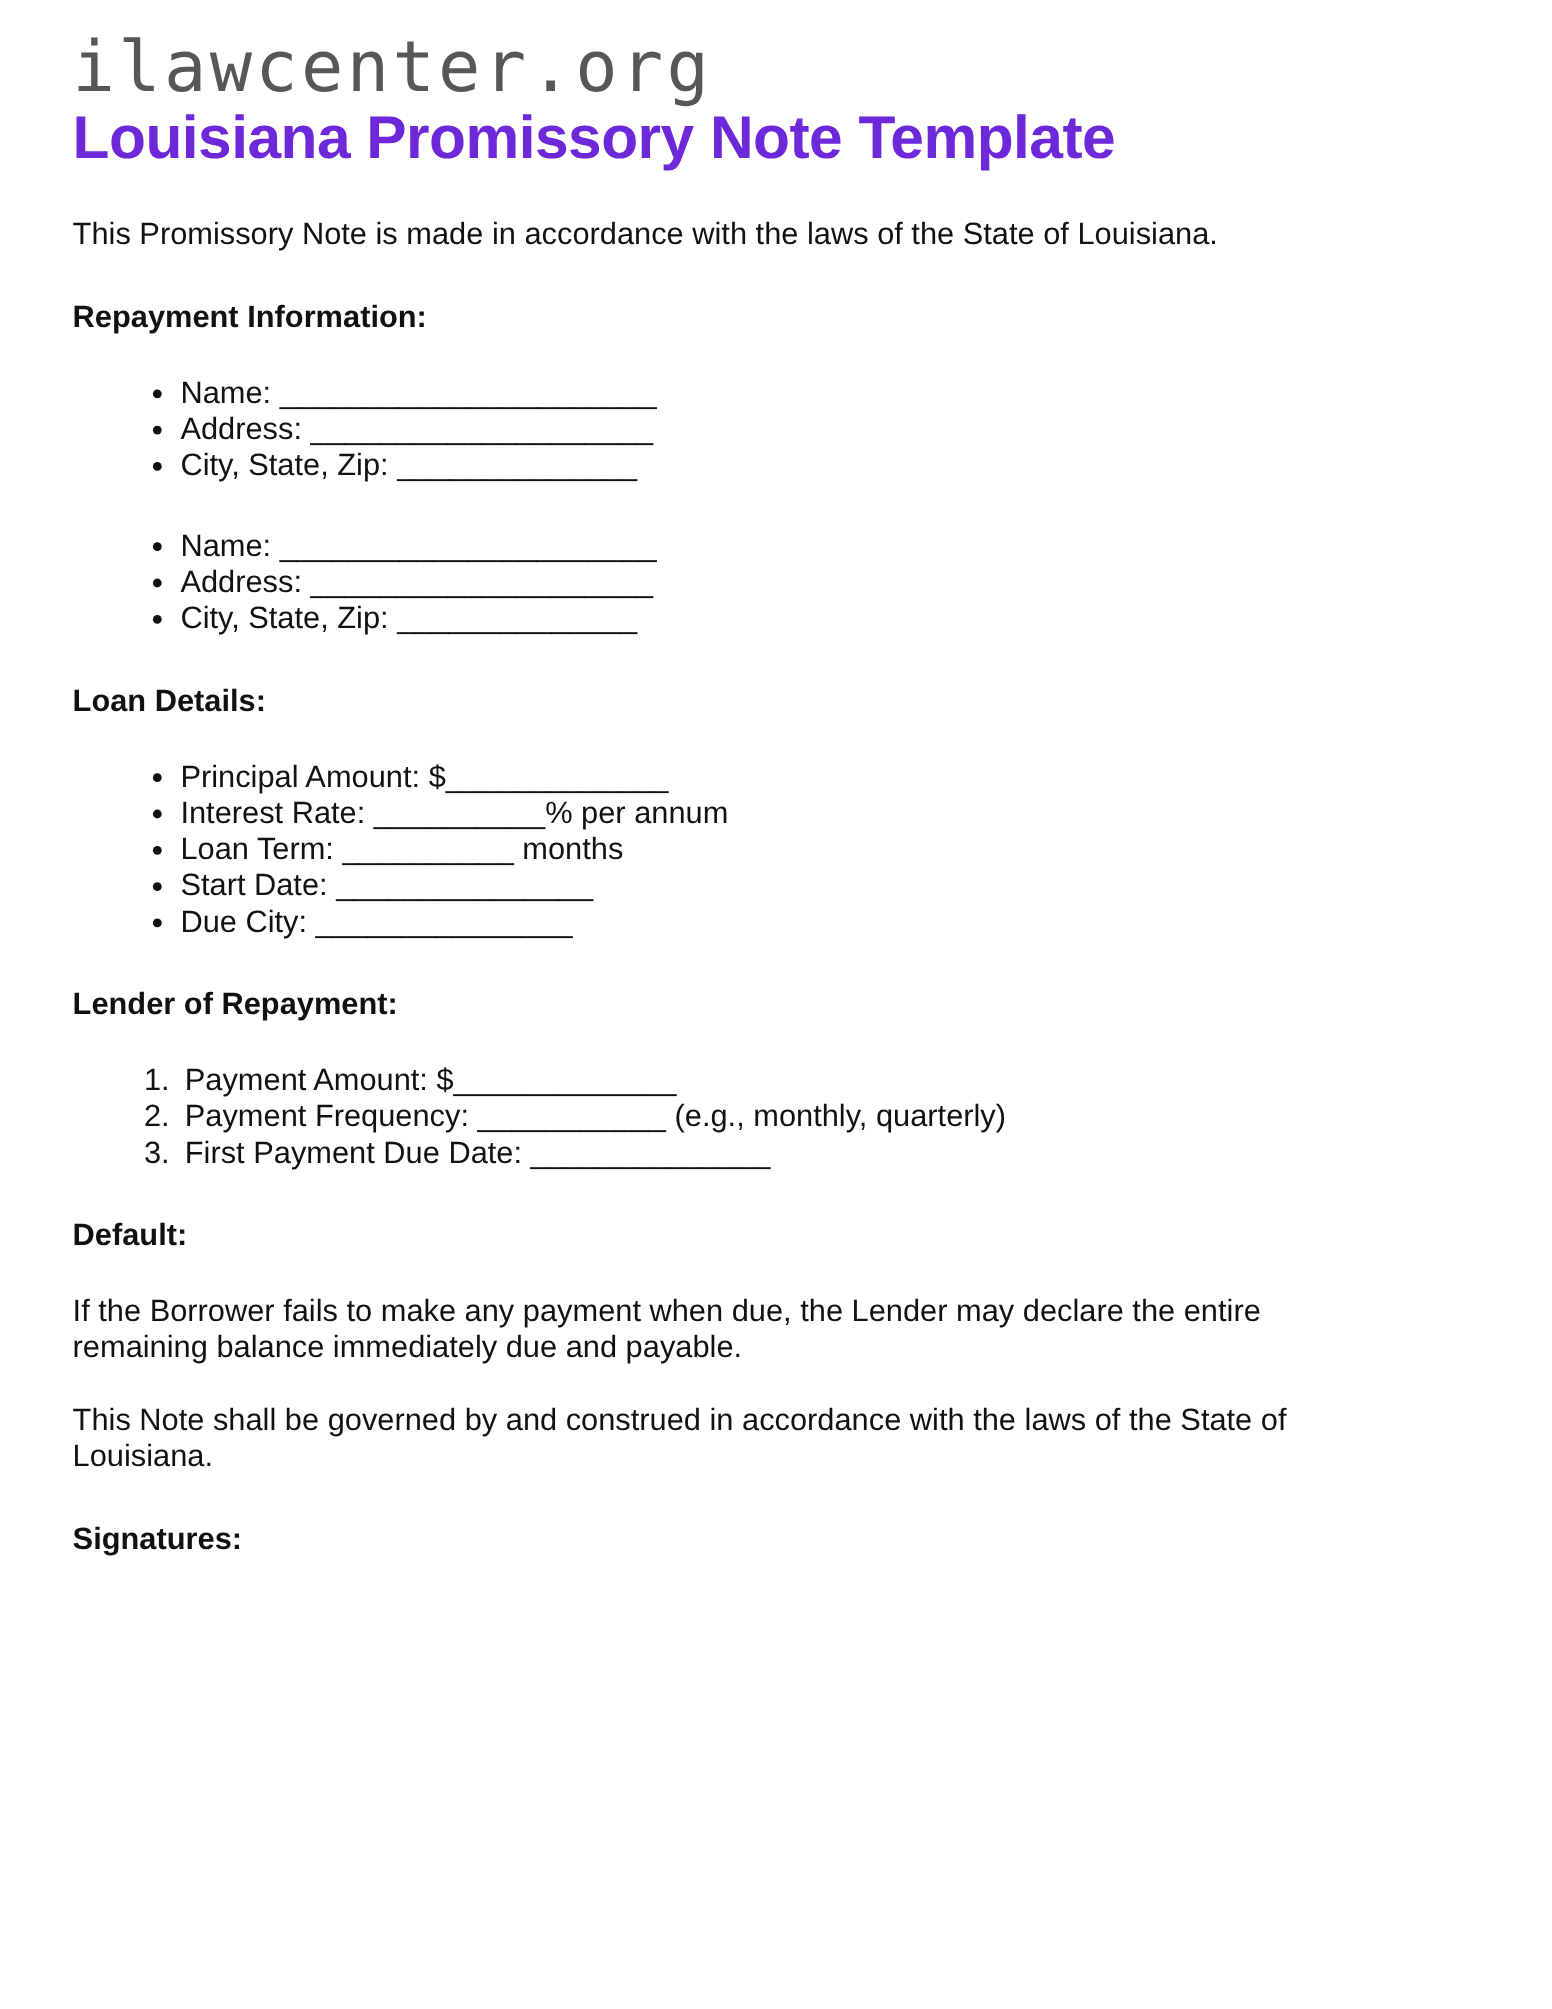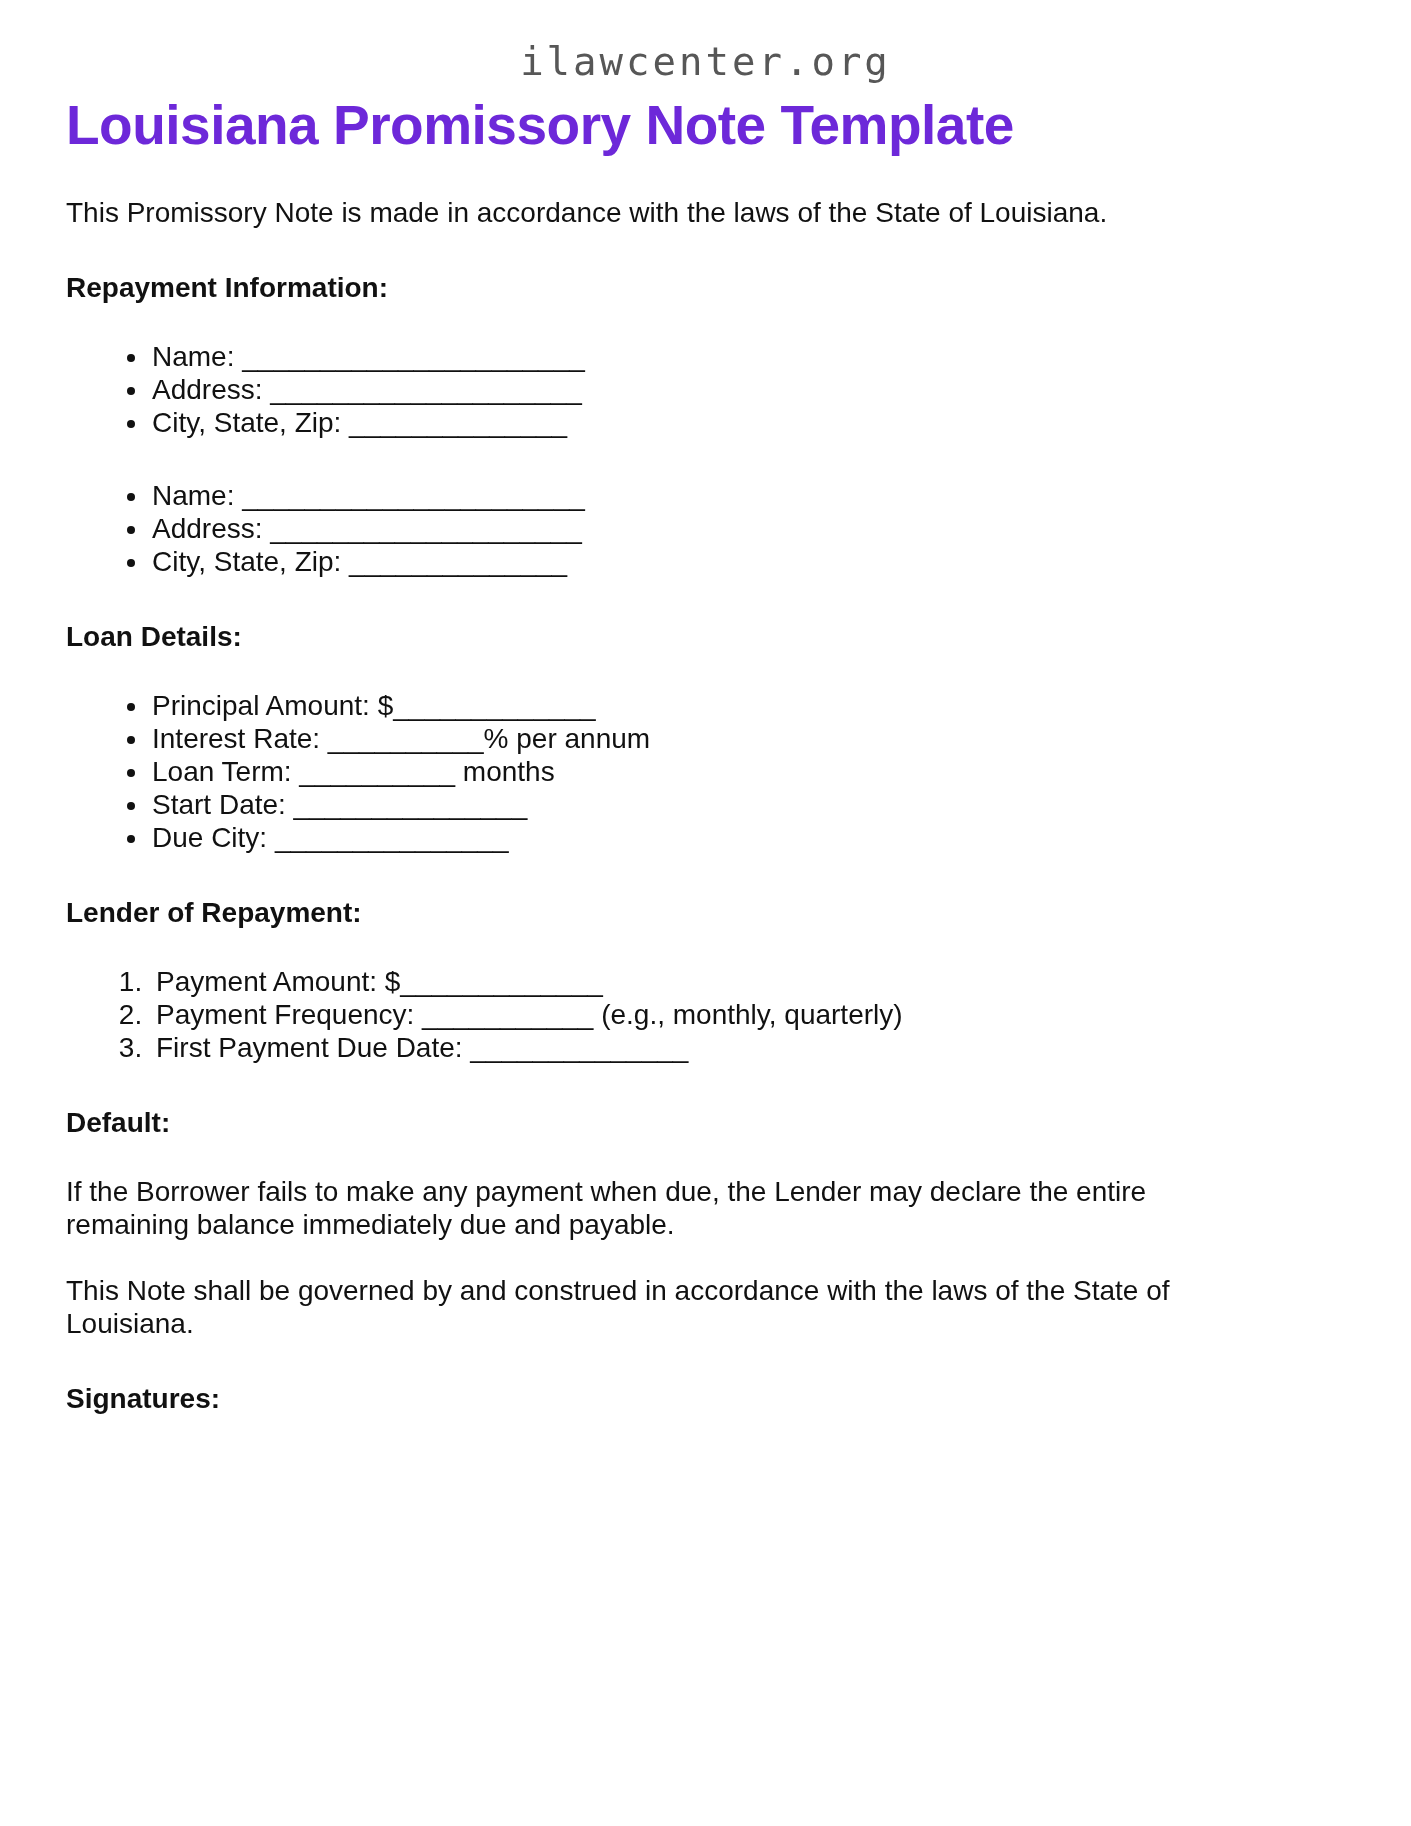--- a/index.html
+++ b/index.html
@@ -11,25 +11,25 @@
     font-family: "Liberation Sans", "DejaVu Sans", sans-serif;
     font-size: 28px;
     line-height: 33px;
     color: #111111;
   }
   .page {
     padding: 34px 66px 0 66px;
   }
   .logo {
     font-family: "DejaVu Sans Mono", "Liberation Mono", monospace;
-    font-size: 39px;
+    font-size: 64px;
     line-height: 56px;
     letter-spacing: 3px;
     color: #575757;
-    text-align: center;
+    text-align: left;
     white-space: nowrap;
   }
   h1.doc-title {
     font-size: 55px;
     line-height: 62px;
     font-weight: bold;
     letter-spacing: -0.5px;
     color: #6d28d9;
     margin: 4px 0 40px 0;
   }
@@ -43,20 +43,21 @@
     font-weight: bold;
     margin: 42px 0 36px 0;
   }
   ul.blank-list, ol.blank-list {
     margin: 36px 0 40px 0;
     padding-left: 84px;
   }
   ul.blank-list li, ol.blank-list li {
     line-height: 33px;
     padding-left: 2px;
+    margin-left: 12px;
   }
   ol.blank-list { list-style: decimal; }
   ol.blank-list li { padding-left: 6px; }
 </style>
 </head>
 <body>
 
 <div class="page">
 
   <div class="logo">ilawcenter.org</div>

